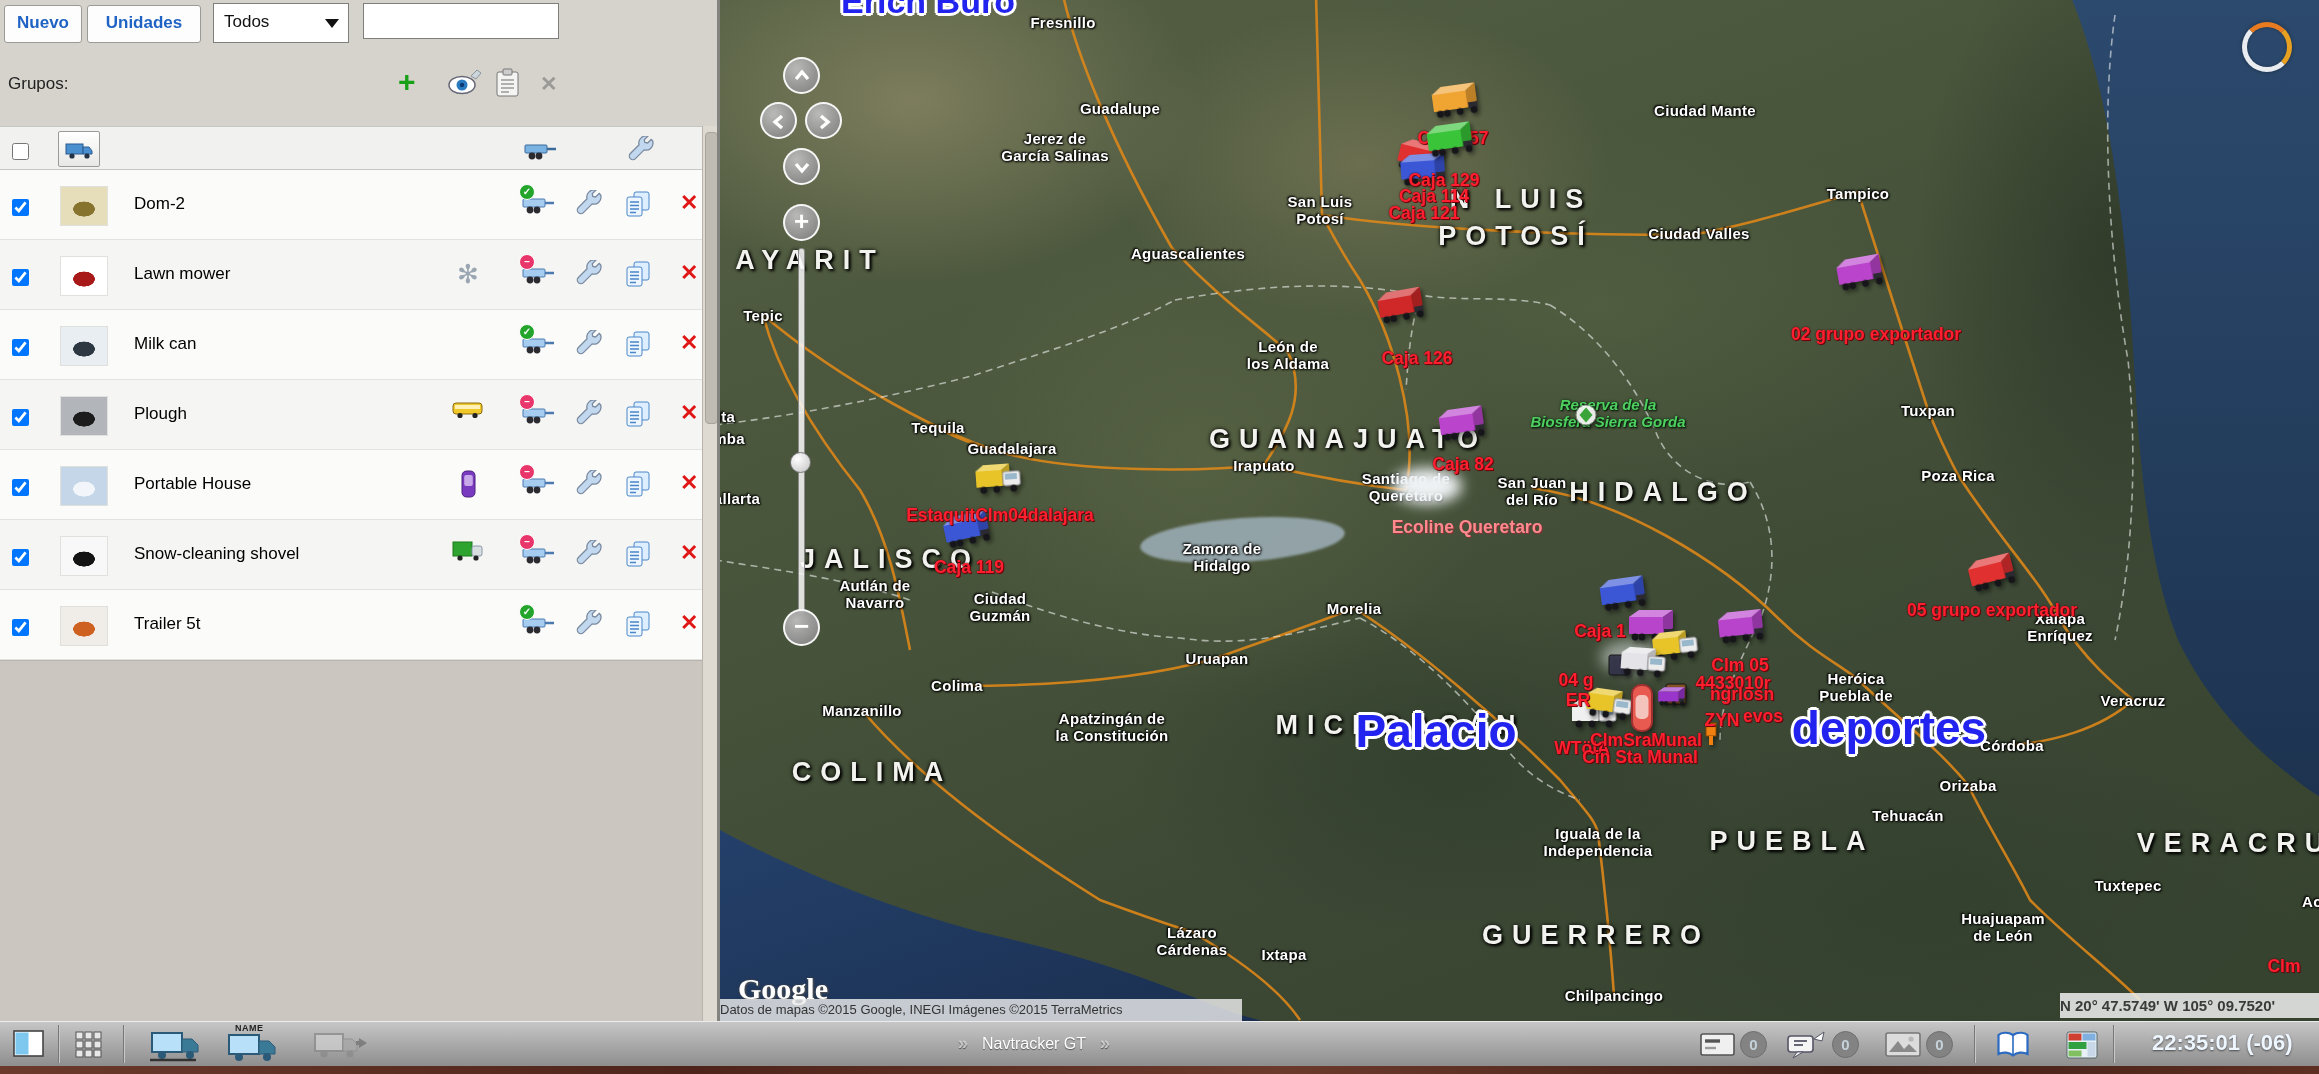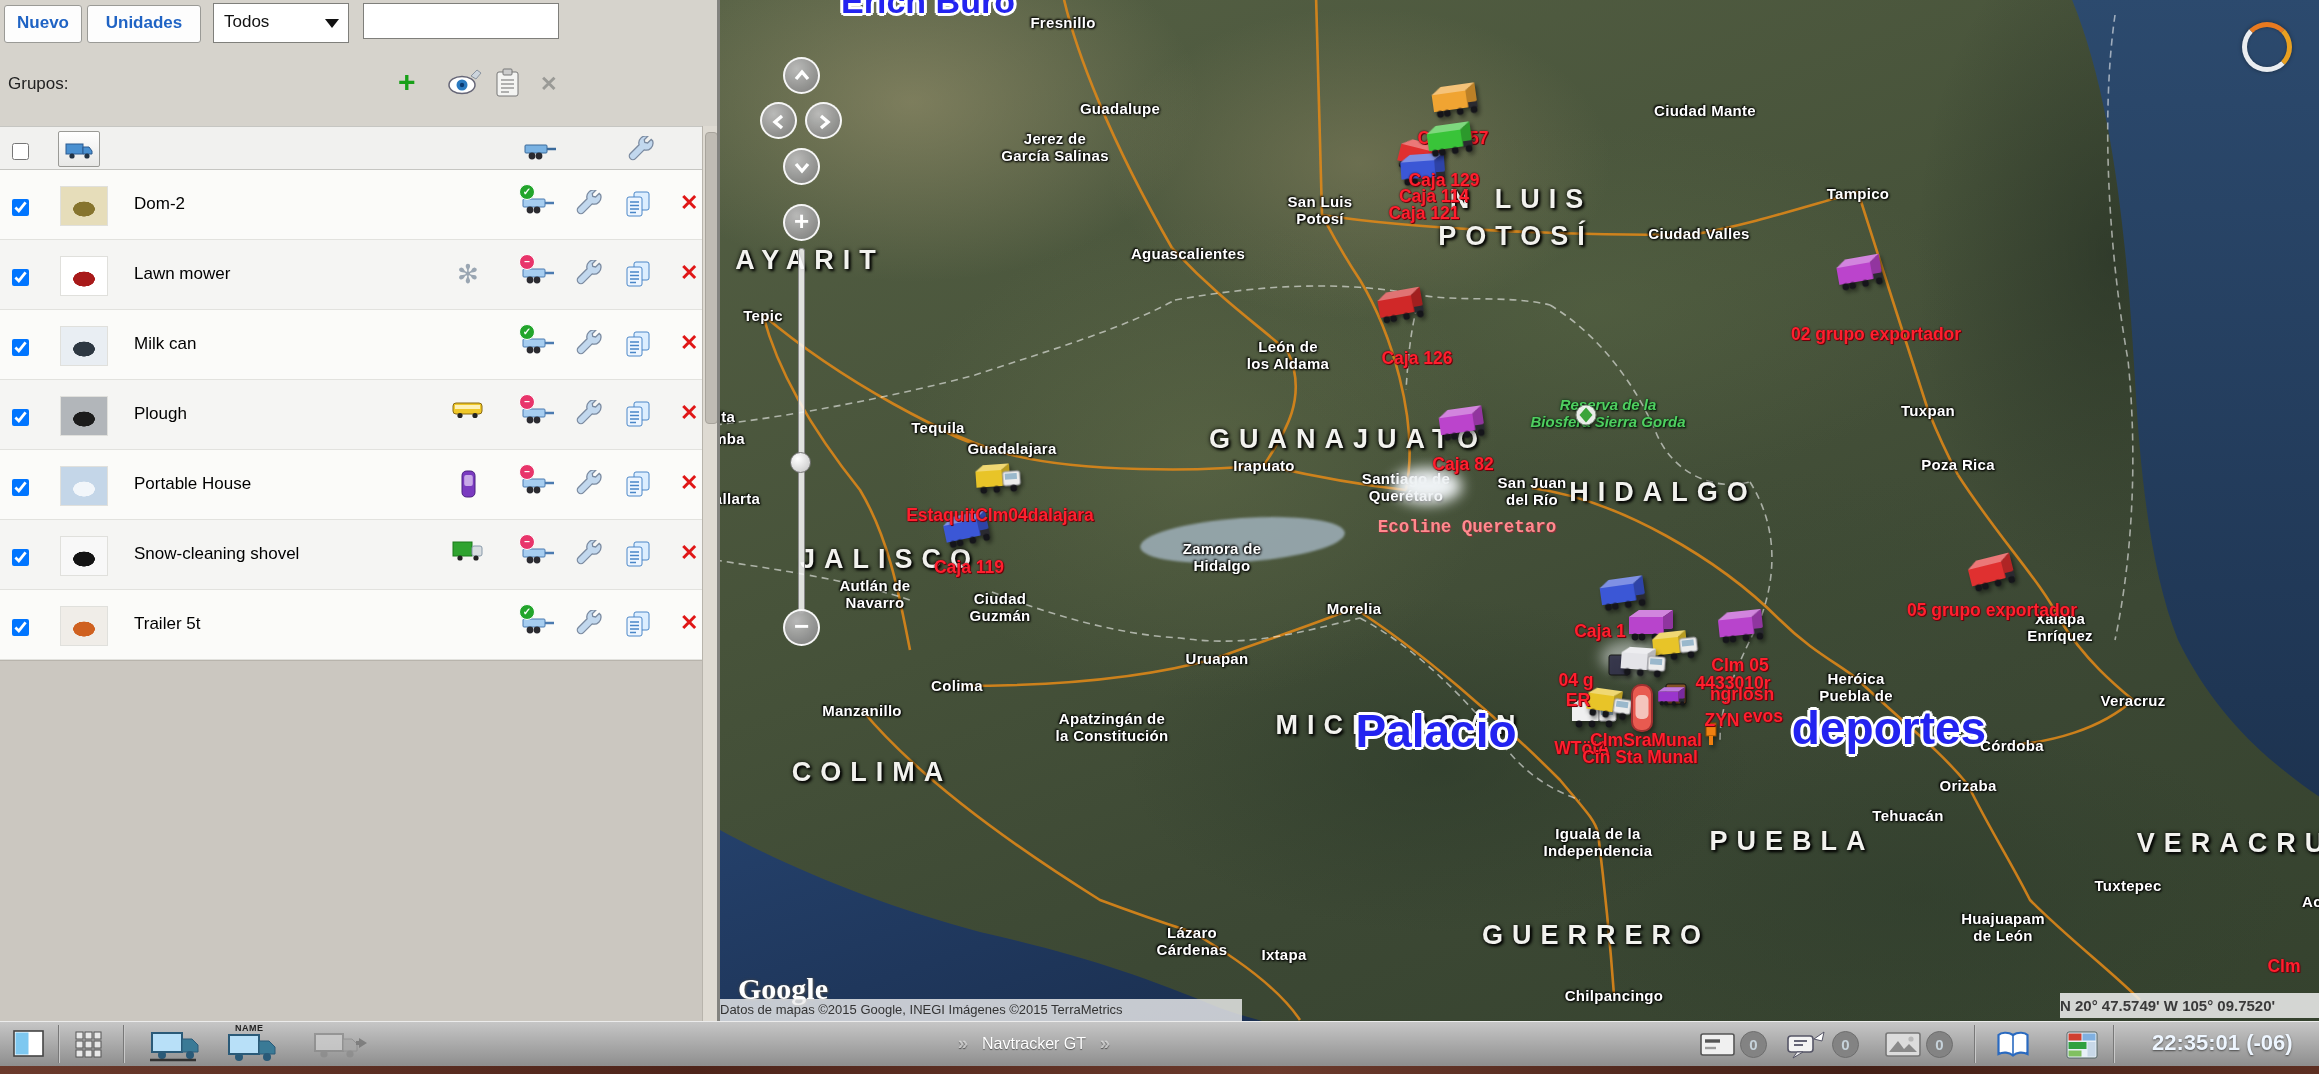--- a/index.html
+++ b/index.html
@@ -59,21 +59,21 @@
       linear-gradient(160deg,#556044,#47533a 40%,#3c4834 70%,#35422e);}
   .map-border{position:absolute;left:717px;top:0;width:3px;height:1021px;background:#83837f;z-index:45;}
   .geo-svg{position:absolute;left:0;top:0;z-index:1;}
   .lake{position:absolute;left:420px;top:518px;width:205px;height:44px;background:#9aabb3;border-radius:50%;transform:rotate(-4deg);opacity:.9;filter:blur(1px);z-index:2;}
   .cloud{position:absolute;background:#eef2f4;border-radius:50%;filter:blur(7px);z-index:6;}
   .mlb{position:absolute;transform:translateX(-50%);white-space:pre;text-align:center;}
   .mlb.city{color:#fff;font-size:15px;font-weight:bold;line-height:1.15;letter-spacing:.3px;text-shadow:0 0 3px #000,1px 1px 2px #000,-1px -1px 2px #000;z-index:4;}
   .mlb.state{color:#f2f2ee;font-size:27px;font-weight:bold;letter-spacing:9px;text-shadow:0 0 4px #000,2px 2px 3px #000;z-index:3;}
   .mlb.green{color:#4fcf5f;font-size:15px;font-weight:bold;font-style:italic;line-height:1.15;text-shadow:0 0 3px #023310,1px 1px 2px #000;z-index:4;}
   .mlb.red{color:#ff1f2e;font-size:17.5px;font-weight:bold;text-shadow:1px 1px 0 #6e000a,0 0 2px #40000a;z-index:20;}
-  .mlb.red.light{color:#ff8a8e;text-shadow:1px 1px 0 #8a3038;font-family:Liberation Mono, monospace;}
+  .mlb.red.light{color:#ff8a8e;text-shadow:1px 1px 0 #8a3038;}
   .mlb.geo{color:#2323f0;font-size:46px;font-weight:bold;z-index:19;
     text-shadow:2px 2px 0 #fff,-2px -2px 0 #fff,2px -2px 0 #fff,-2px 2px 0 #fff,3px 0 0 #fff,-3px 0 0 #fff,0 3px 0 #fff,0 -3px 0 #fff;}
   .marker{position:absolute;z-index:10;cursor:pointer;filter:drop-shadow(2px 3px 2px rgba(0,0,0,.45));}
   
   .ctl{position:absolute;width:37px;height:37px;border-radius:50%;background:radial-gradient(circle at 35% 30%, rgba(190,190,190,.95), rgba(125,125,125,.92));border:2px solid rgba(255,255,255,.92);box-sizing:border-box;z-index:25;cursor:pointer;text-align:center;}
   .ctl svg{margin-top:9px;}
   .ctl.sign{color:#fff;font-size:26px;font-weight:bold;line-height:31px;}
   .track{position:absolute;left:78px;top:248px;width:5px;height:364px;background:rgba(250,250,250,.85);border:1px solid #8a8a8a;border-radius:3px;z-index:24;}
   .handle{position:absolute;left:70px;top:452px;width:19px;height:19px;border-radius:50%;background:radial-gradient(circle at 35% 30%,#fff,#c2c2c2);border:1px solid #777;z-index:26;cursor:pointer;}
   .spinner{position:absolute;left:1522px;top:22px;width:40px;height:40px;border-radius:50%;border:5px solid rgba(255,255,255,.9);border-top-color:#e87a20;border-right-color:#e8a020;box-shadow:0 0 4px rgba(0,0,0,.4), inset 0 0 3px rgba(0,0,0,.35);z-index:25;}
@@ -429,21 +429,21 @@
       <div class="mlb city" style="left: 218px; top: 419px;">Tequila</div>
       <div class="mlb city" style="left: 292px; top: 440px;">Guadalajara</div>
       <div class="mlb city" style="left: 6px; top: 408px;">ita</div>
       <div class="mlb city" style="left: 9px; top: 430px;">mba</div>
       <div class="mlb city" style="left: 17px; top: 490px;">allarta</div>
       <div class="mlb city" style="left: 544px; top: 457px;">Irapuato</div>
       <div class="mlb city" style="left: 686px; top: 470px;">Santiago de
 Querétaro</div>
       <div class="mlb city" style="left: 812px; top: 474px;">San Juan
 del Río</div>
-      <div class="mlb city" style="left: 1238px; top: 456px; text-align: right;">Poza Rica</div>
+      <div class="mlb city" style="left: 1238px; top: 467px; text-align: right;">Poza Rica</div>
       <div class="mlb city" style="left: 454px; top: 540px; margin-left: 48px;">Zamora de
 Hidalgo</div>
       <div class="mlb city" style="left: 155px; top: 577px;">Autlán de
 Navarro</div>
       <div class="mlb city" style="left: 280px; top: 590px;">Ciudad
 Guzmán</div>
       <div class="mlb city" style="left: 634px; top: 600px;">Morelia</div>
       <div class="mlb city" style="left: 497px; top: 650px;">Uruapan</div>
       <div class="mlb city" style="left: 1340px; top: 610px;">Xalapa
 Enríquez</div>

